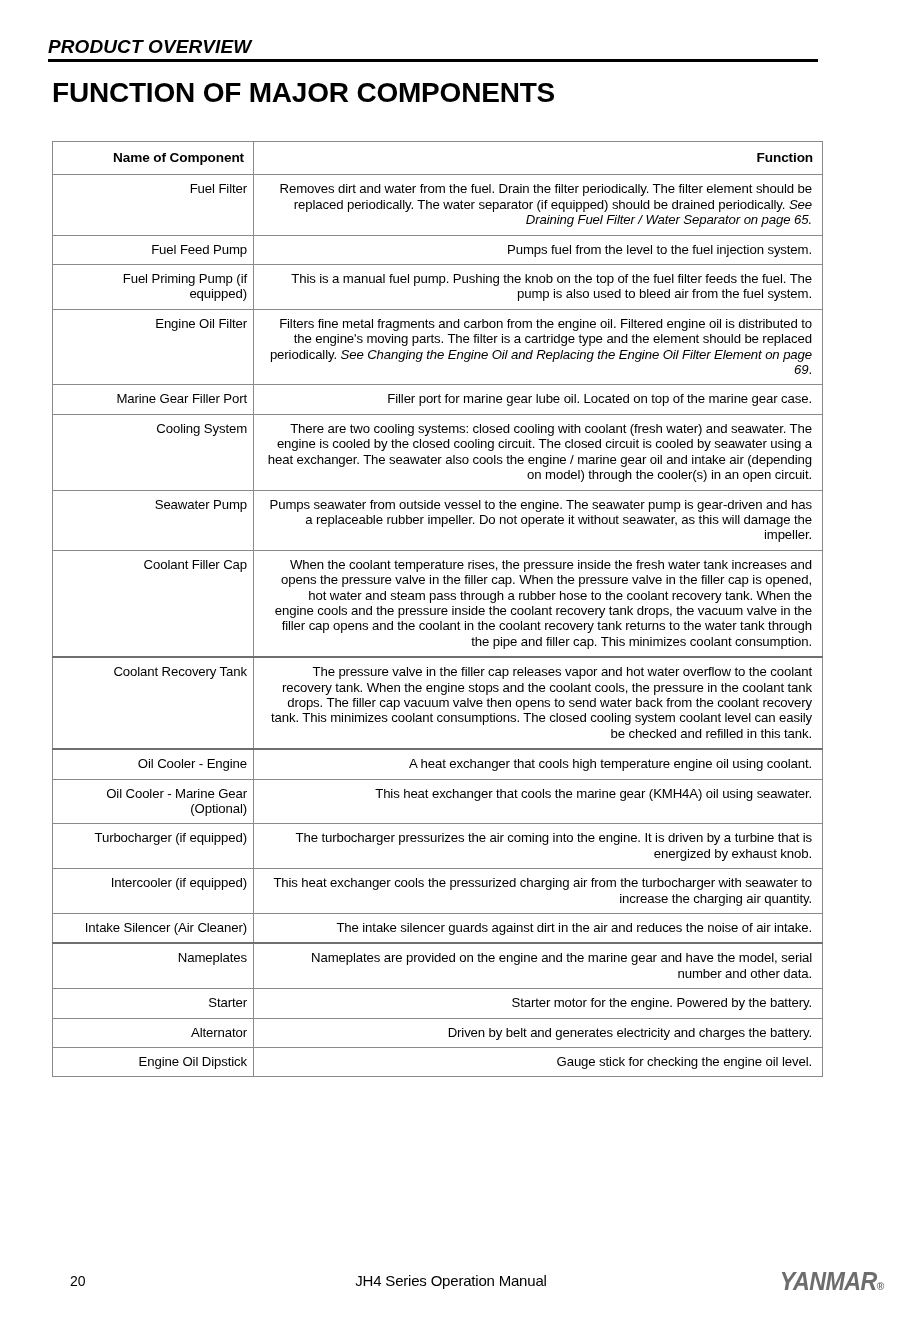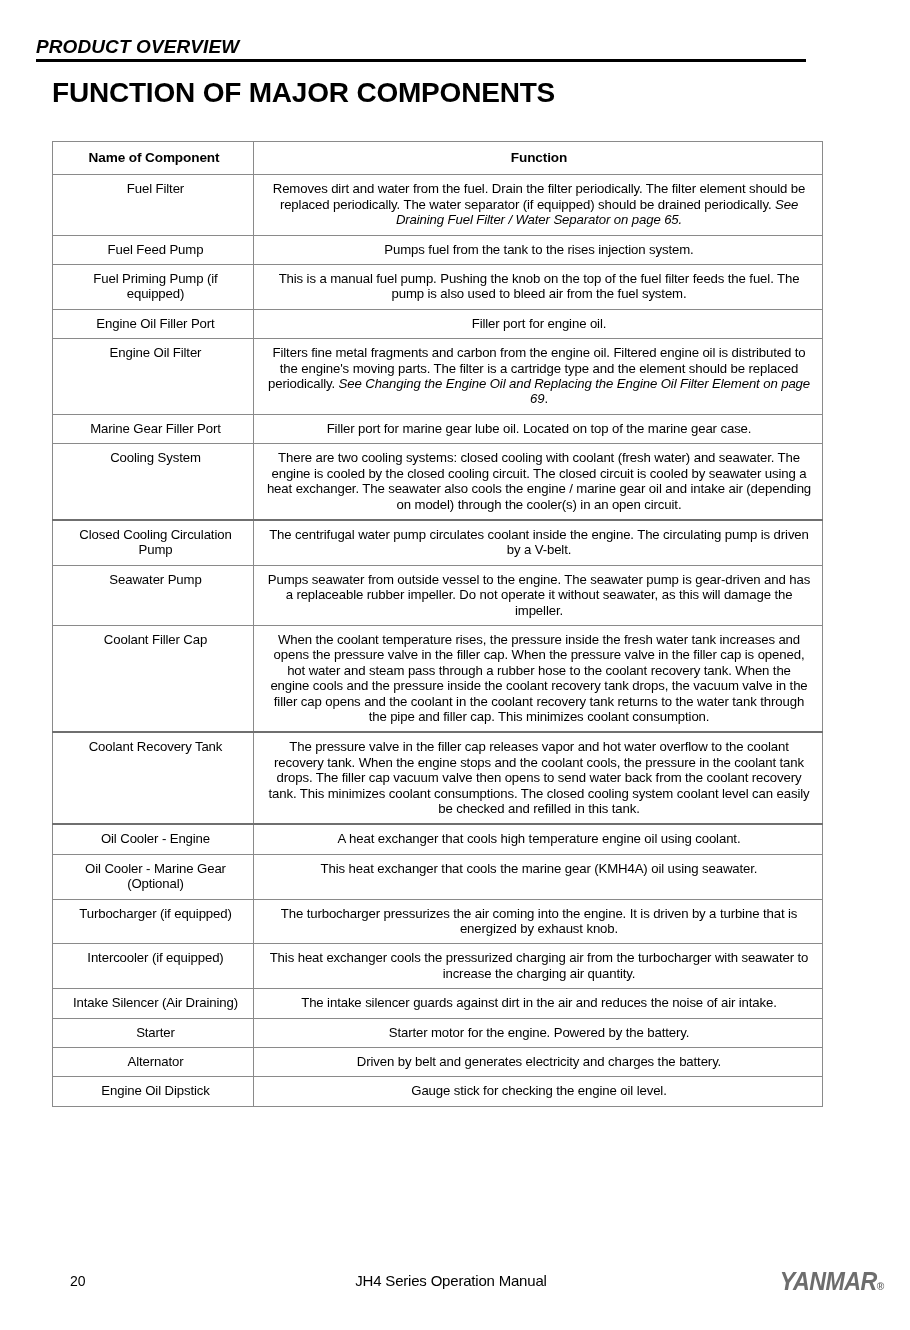--- a/index.html
+++ b/index.html
@@ -20,21 +20,21 @@
     position: absolute;
     left: 0; top: 0;
     width: 910px;
     height: 1330px;
     box-sizing: border-box;
   }
 
   
   .running-head {
     position: absolute;
-    left: 36px;
+    left: 48px;
     top: 36px;
     width: 770px;
   }
   .running-head-text {
     font-size: 19px;
     font-weight: bold;
     font-style: italic;
     letter-spacing: 0.1px;
     line-height: 22px;
     white-space: nowrap;
@@ -71,21 +71,21 @@
   .comp-table col.col-func { width: 569px; }
 
   .comp-table th,
   .comp-table td {
     border: 1px solid #8a8a8a;
     vertical-align: top;
     padding: 6px 9px 7px 11px;
     font-size: 13.2px;
     line-height: 15.4px;
     letter-spacing: -0.12px;
-    text-align: center;
+    text-align: right;
   }
   .comp-table thead th {
     font-weight: bold;
     padding-top: 8px;
     padding-bottom: 9px;
     font-size: 13.6px;
   }
   .comp-table td.name-cell {
     padding-right: 6px;
   }
@@ -169,45 +169,37 @@
         <th>Function</th>
       </tr>
     </thead>
     <tbody id="table-body">
         <tr>
           <td class="name-cell">Fuel Filter</td>
           <td class="func-cell"><span>Removes dirt and water from the fuel. Drain the filter periodically. The filter element should be replaced periodically. The water separator (if equipped) should be drained periodically. </span><span class="xref">See Draining Fuel Filter / Water Separator on page 65.</span></td>
         </tr>
         <tr>
           <td class="name-cell">Fuel Feed Pump</td>
-          <td class="func-cell"><span>Pumps fuel from the tank to the rises injection system.</span></td>
+          <td class="func-cell"><span>Pumps fuel from the level to the fuel injection system.</span></td>
         </tr>
         <tr>
           <td class="name-cell">Fuel Priming Pump (if equipped)</td>
           <td class="func-cell"><span>This is a manual fuel pump. Pushing the knob on the top of the fuel filter feeds the fuel. The pump is also used to bleed air from the fuel system.</span></td>
         </tr>
         <tr>
-          <td class="name-cell">Engine Oil Filler Port</td>
-          <td class="func-cell"><span>Filler port for engine oil.</span></td>
-        </tr>
-        <tr>
           <td class="name-cell">Engine Oil Filter</td>
           <td class="func-cell"><span>Filters fine metal fragments and carbon from the engine oil. Filtered engine oil is distributed to the engine's moving parts. The filter is a cartridge type and the element should be replaced periodically. </span><span class="xref">See Changing the Engine Oil and Replacing the Engine Oil Filter Element on page 69</span><span>.</span></td>
         </tr>
         <tr>
           <td class="name-cell">Marine Gear Filler Port</td>
           <td class="func-cell"><span>Filler port for marine gear lube oil. Located on top of the marine gear case.</span></td>
         </tr>
         <tr>
           <td class="name-cell">Cooling System</td>
           <td class="func-cell"><span>There are two cooling systems: closed cooling with coolant (fresh water) and seawater. The engine is cooled by the closed cooling circuit. The closed circuit is cooled by seawater using a heat exchanger. The seawater also cools the engine / marine gear oil and intake air (depending on model) through the cooler(s) in an open circuit.</span></td>
-        </tr>
-        <tr class="rule-strong">
-          <td class="name-cell">Closed Cooling Circulation Pump</td>
-          <td class="func-cell"><span>The centrifugal water pump circulates coolant inside the engine. The circulating pump is driven by a V-belt.</span></td>
         </tr>
         <tr>
           <td class="name-cell">Seawater Pump</td>
           <td class="func-cell"><span>Pumps seawater from outside vessel to the engine. The seawater pump is gear-driven and has a replaceable rubber impeller. Do not operate it without seawater, as this will damage the impeller.</span></td>
         </tr>
         <tr>
           <td class="name-cell">Coolant Filler Cap</td>
           <td class="func-cell"><span>When the coolant temperature rises, the pressure inside the fresh water tank increases and opens the pressure valve in the filler cap. When the pressure valve in the filler cap is opened, hot water and steam pass through a rubber hose to the coolant recovery tank. When the engine cools and the pressure inside the coolant recovery tank drops, the vacuum valve in the filler cap opens and the coolant in the coolant recovery tank returns to the water tank through the pipe and filler cap. This minimizes coolant consumption.</span></td>
         </tr>
         <tr class="rule-strong">
@@ -224,22 +216,26 @@
         </tr>
         <tr>
           <td class="name-cell">Turbocharger (if equipped)</td>
           <td class="func-cell"><span>The turbocharger pressurizes the air coming into the engine. It is driven by a turbine that is energized by exhaust knob.</span></td>
         </tr>
         <tr>
           <td class="name-cell">Intercooler (if equipped)</td>
           <td class="func-cell"><span>This heat exchanger cools the pressurized charging air from the turbocharger with seawater to increase the charging air quantity.</span></td>
         </tr>
         <tr>
-          <td class="name-cell">Intake Silencer (Air Draining)</td>
+          <td class="name-cell">Intake Silencer (Air Cleaner)</td>
           <td class="func-cell"><span>The intake silencer guards against dirt in the air and reduces the noise of air intake.</span></td>
+        </tr>
+        <tr class="rule-strong">
+          <td class="name-cell">Nameplates</td>
+          <td class="func-cell"><span>Nameplates are provided on the engine and the marine gear and have the model, serial number and other data.</span></td>
         </tr>
         <tr>
           <td class="name-cell">Starter</td>
           <td class="func-cell"><span>Starter motor for the engine. Powered by the battery.</span></td>
         </tr>
         <tr>
           <td class="name-cell">Alternator</td>
           <td class="func-cell"><span>Driven by belt and generates electricity and charges the battery.</span></td>
         </tr>
         <tr>

